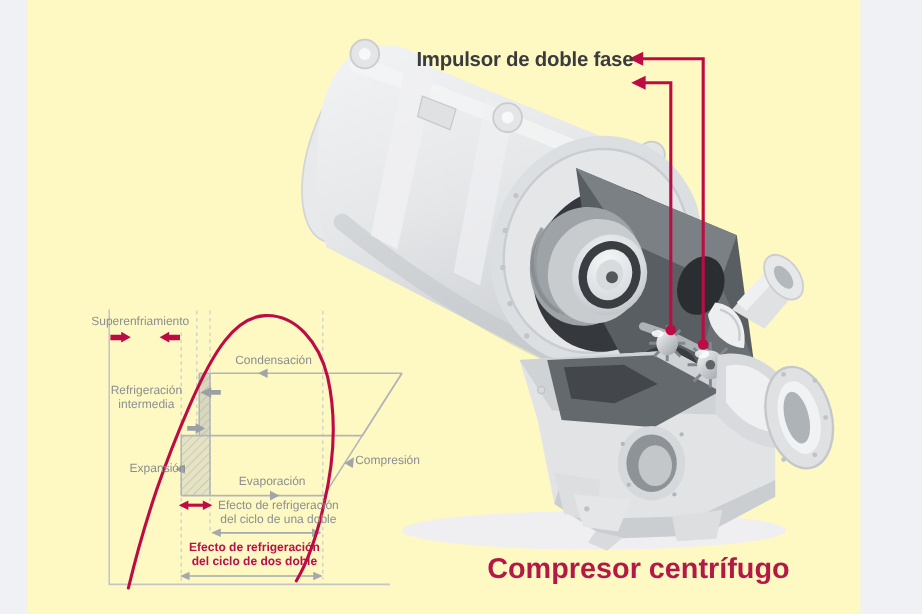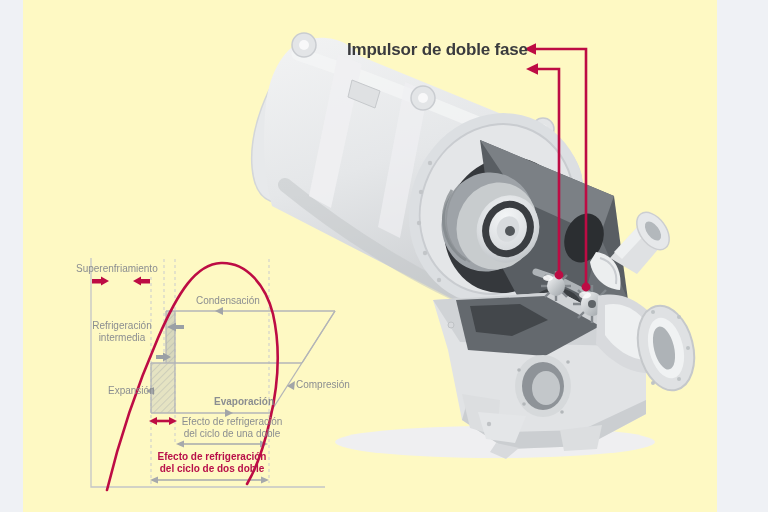--- a/index.html
+++ b/index.html
@@ -11,21 +11,21 @@
   svg.art{position:absolute;left:0;top:0;}
   .lbl{position:absolute;white-space:nowrap;}
   .impulsor{left:347px;top:40px;font-size:17px;font-weight:700;color:#3a3b3e;letter-spacing:-0.2px;}
   .title{left:406px;top:461px;font-size:24px;font-weight:700;color:#b41946;}
   .dlbl{position:absolute;font-size:10px;color:#8b8e91;line-height:11.5px;}
   .ctr{text-align:center;}
   .supercool{left:76px;top:263px;width:90px;}
   .condens{left:196px;top:295px;width:70px;}
   .refint{left:84px;top:320px;width:76px;}
   .expan{left:108px;top:385px;}
-  .evapo{left:214px;top:396px;font-weight:bold;}
+  .evapo{left:199px;top:396px;}
   .compre{left:296px;top:379px;}
   .efuna{left:175px;top:416px;width:114px;}
   .efdos{left:153px;top:451px;width:118px;color:#b8104a;font-weight:700;}
   .dlbl span{display:block;}
 </style>
 </head>
 <body>
 
 <div class="stage">
   <div class="strip left"></div>
@@ -242,20 +242,21 @@
         <polygon points="268,444 260,440.5 260,447.5"></polygon>
         <polygon points="150,480 158,476.5 158,483.5"></polygon>
         <polygon points="269,480 261,476.5 261,483.5"></polygon>
       </g>
 
       <path d="M107,490 C122,428 138,384 158,338 C178,292 196,264 221,263 C247,262 266,286 273,314 C280,345 279,382 270,420 C264,447 257,467 247,484" stroke="#bd0c44" stroke-width="2.6" fill="none" stroke-linecap="round"></path>
     </g>
   </svg>
 
   <div class="lbl impulsor">Impulsor de doble fase</div>
+  <div class="lbl title">Compresor centrífugo</div>
 
   <div class="dlbl supercool">Superenfriamiento</div>
   <div class="dlbl condens">Condensación</div>
   <div class="dlbl refint ctr">
     <span>Refrigeración</span>
     <span>intermedia</span>
   </div>
   <div class="dlbl expan">Expansión</div>
   <div class="dlbl evapo">Evaporación</div>
   <div class="dlbl compre">Compresión</div>

